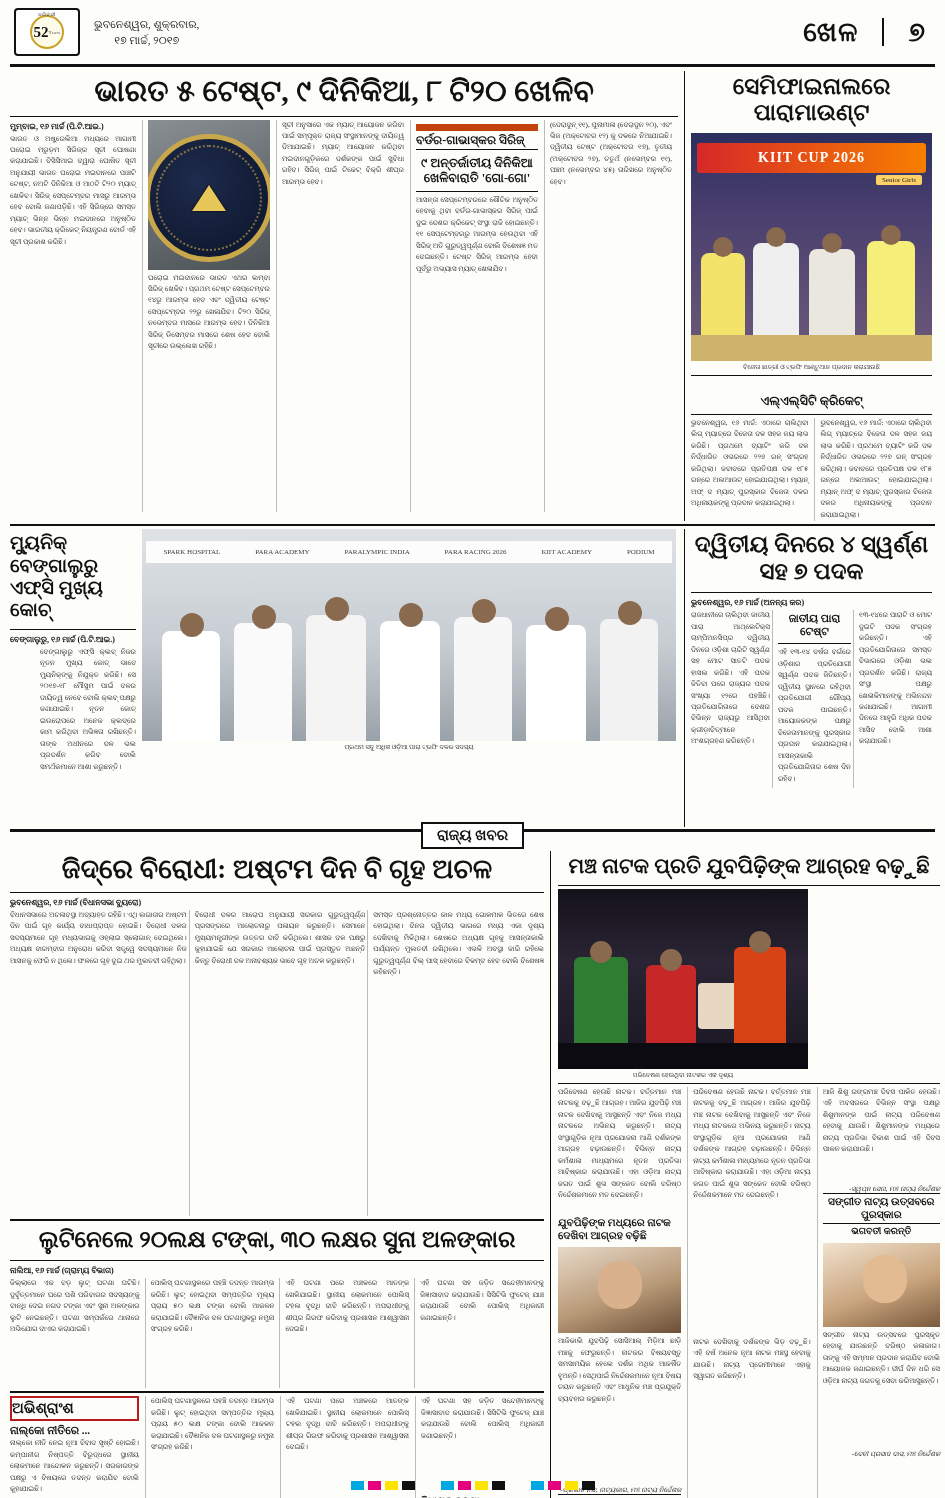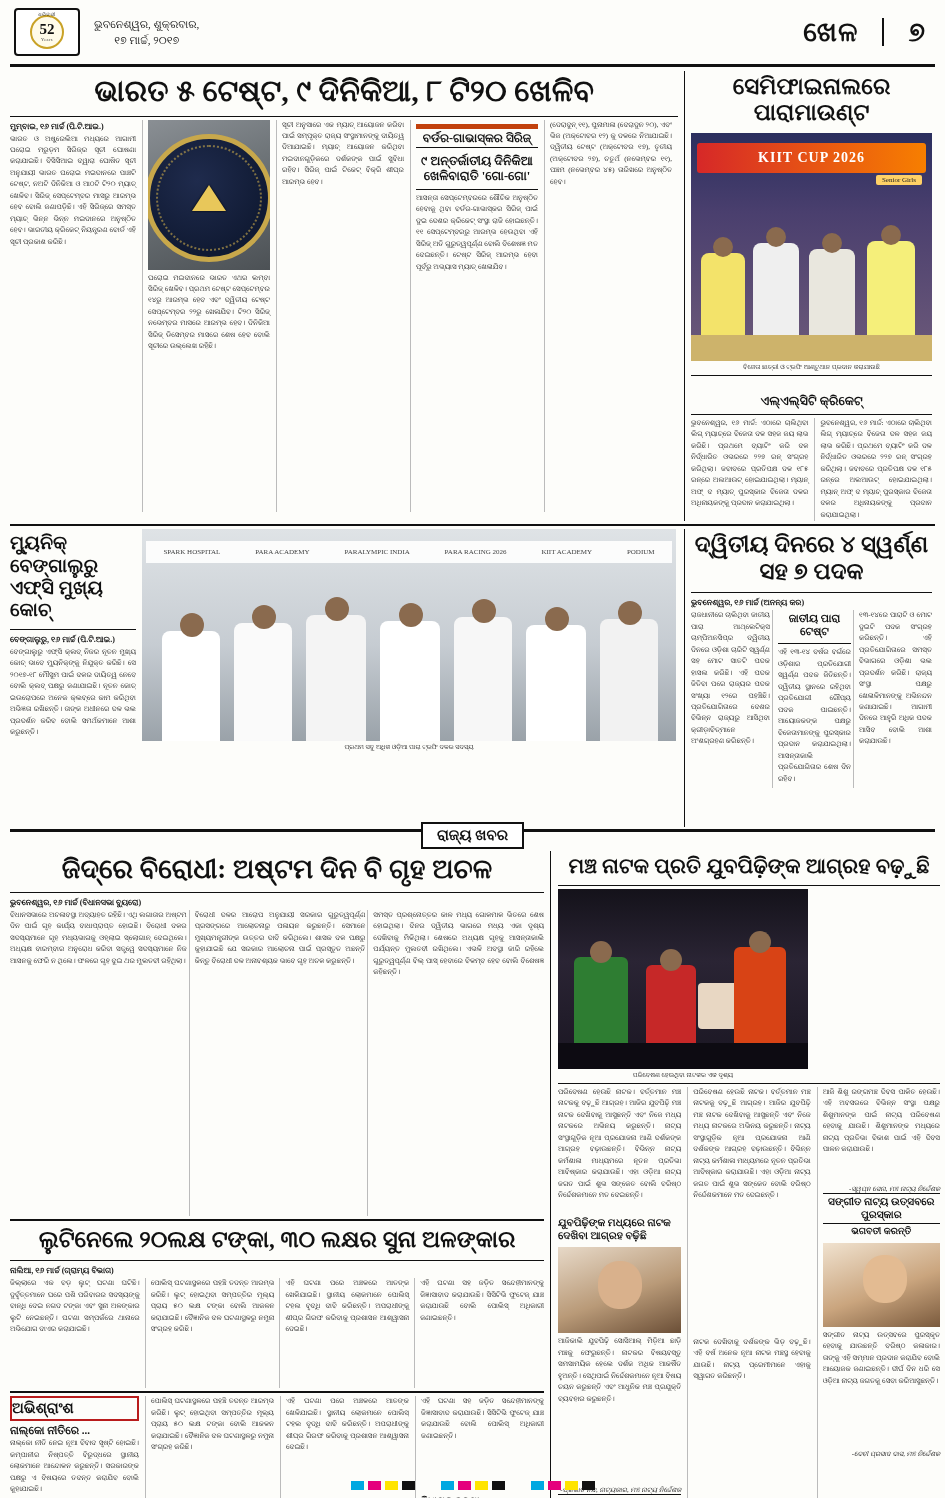--- a/index.html
+++ b/index.html
@@ -17,21 +17,21 @@
   
   .masthead { display:flex; align-items:center; justify-content:space-between; padding:2px 4px 6px 4px; }
   .mh-left { display:flex; align-items:center; gap:14px; }
   .logo-badge {
     width:66px; height:48px; border:2px solid #111; border-radius:4px;
     display:flex; flex-direction:column; align-items:center; justify-content:center;
     background:#fff; position:relative;
   }
   .logo-badge .ring {
     width:34px;height:34px;border-radius:50%;border:2px solid #c9a227;
-    display:flex;align-items:center;justify-content:center;flex-direction:column;
+    display:flex;align-items:center;justify-content:center;flex-direction:row;
     background:#fffbe9;
   }
   .logo-badge .num { font-size:15px; font-weight:bold; line-height:1; color:#111; }
   .logo-badge .yrs { font-size:4.5px; letter-spacing:.4px; color:#444; }
   .logo-badge .topword { position:absolute; top:2px; font-size:5px; letter-spacing:.5px; }
   .mh-dateline { font-size:11px; line-height:1.5; text-align:center; }
   .mh-right { display:flex; align-items:center; gap:24px; padding-right:6px; }
   .mh-section { font-size:27px; font-weight:bold; letter-spacing:1px; }
   .mh-sep { width:2px; height:28px; background:#111; }
   .mh-pageno { font-size:27px; font-weight:bold; }
@@ -46,22 +46,22 @@
     padding:3px 0 4px 0;
   }
   .headline.sm { font-size:23px; }
   .headline.xs { font-size:19px; }
   .byline { font-size:8px; font-weight:bold; text-align:center; padding:2px 0; }
   .body-text {
     font-size:7.1px; line-height:1.62; text-align:justify; color:#1b1b1b;
     hyphens:auto; word-break:break-word;
   }
   .subhead-box {
-    border-top:5px solid #c2410c; border-bottom:1px solid #111;
-    font-size:12px; font-weight:bold; text-align:center; padding:2px 0; margin:4px 0;
+    border-top:7px solid #c2410c; border-bottom:1px solid #111;
+    font-size:12px; font-weight:bold; text-align:left; padding:2px 0; margin:4px 0;
     line-height:1.2;
   }
   .minihead {
     font-size:12.5px; font-weight:bold; text-align:center; line-height:1.2; padding:2px 0;
   }
   .caption { font-size:6.5px; text-align:center; padding:2px 0 1px 0; color:#222; }
   .tag-box {
     display:inline-block; border:2px solid #111; padding:3px 14px;
     font-size:15px; font-weight:bold; background:#fff;
   }
@@ -231,21 +231,21 @@
   <div class="rule-med"></div>
 
   <div style="display:flex; gap:6px;">
 
     <div style="width:668px;">
       <div style="display:flex; gap:6px;">
         <div style="width:126px;">
           <div class="headline xs" style="text-align:left;line-height:1.18;">ମ୍ୟୁନିକ୍ ବେଙ୍ଗାଲୁରୁ ଏଫ୍‌ସି ମୁଖ୍ୟ କୋଚ୍</div>
           <div class="rule-thin"></div>
           <div class="byline" style="text-align:left;">ବେଙ୍ଗାଲୁରୁ, ୧୬ ମାର୍ଚ୍ଚ (ପି.ଟି.ଆଇ.)</div>
-          <div class="body-text" style="height:180px;overflow:hidden;">ବେଙ୍ଗାଲୁରୁ ଏଫ୍‌ସି କ୍ଲବ୍ ନିଜର ନୂତନ ମୁଖ୍ୟ କୋଚ୍ ଭାବେ ମ୍ୟୁନିକ୍‌ଙ୍କୁ ନିଯୁକ୍ତ କରିଛି। ସେ ୨୦୧୭-୧୮ ମୌସୁମ ପାଇଁ ଦଳର ଦାୟିତ୍ୱ ନେବେ ବୋଲି କ୍ଲବ୍ ପକ୍ଷରୁ ଜଣାଯାଇଛି। ନୂତନ କୋଚ୍ ଇଉରୋପରେ ଅନେକ କ୍ଲବ୍‌ରେ କାମ କରିଥିବା ଅଭିଜ୍ଞତା ରଖିଛନ୍ତି। ତାଙ୍କ ଅଧୀନରେ ଦଳ ଭଲ ପ୍ରଦର୍ଶନ କରିବ ବୋଲି ସମର୍ଥକମାନେ ଆଶା କରୁଛନ୍ତି।</div>
+          <div class="body-text" style="height:180px;overflow:hidden;margin-left:30px;">ବେଙ୍ଗାଲୁରୁ ଏଫ୍‌ସି କ୍ଲବ୍ ନିଜର ନୂତନ ମୁଖ୍ୟ କୋଚ୍ ଭାବେ ମ୍ୟୁନିକ୍‌ଙ୍କୁ ନିଯୁକ୍ତ କରିଛି। ସେ ୨୦୧୭-୧୮ ମୌସୁମ ପାଇଁ ଦଳର ଦାୟିତ୍ୱ ନେବେ ବୋଲି କ୍ଲବ୍ ପକ୍ଷରୁ ଜଣାଯାଇଛି। ନୂତନ କୋଚ୍ ଇଉରୋପରେ ଅନେକ କ୍ଲବ୍‌ରେ କାମ କରିଥିବା ଅଭିଜ୍ଞତା ରଖିଛନ୍ତି। ତାଙ୍କ ଅଧୀନରେ ଦଳ ଭଲ ପ୍ରଦର୍ଶନ କରିବ ବୋଲି ସମର୍ଥକମାନେ ଆଶା କରୁଛନ୍ତି।</div>
         </div>
 
         <div style="width:534px;">
           <div class="photo img-team" style="width:100%;height:212px;">
             <div style="position:absolute;top:12px;left:4px;right:4px;height:22px;background:#fff;opacity:.92;display:flex;align-items:center;justify-content:space-around;font-size:7px;color:#333;">
               <span>SPARK HOSPITAL</span>
               <span>PARA ACADEMY</span>
               <span>PARALYMPIC INDIA</span>
               <span>PARA RACING 2026</span>
               <span>KIIT ACADEMY</span>

